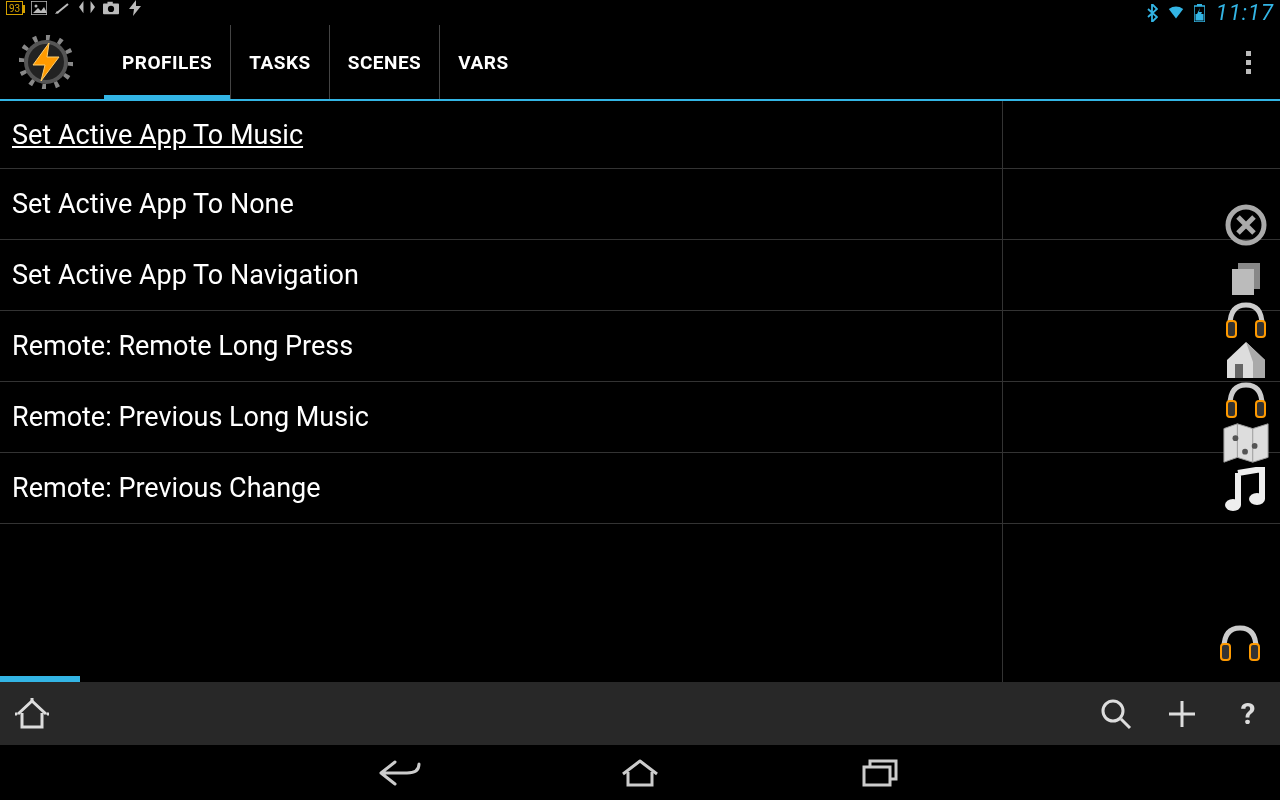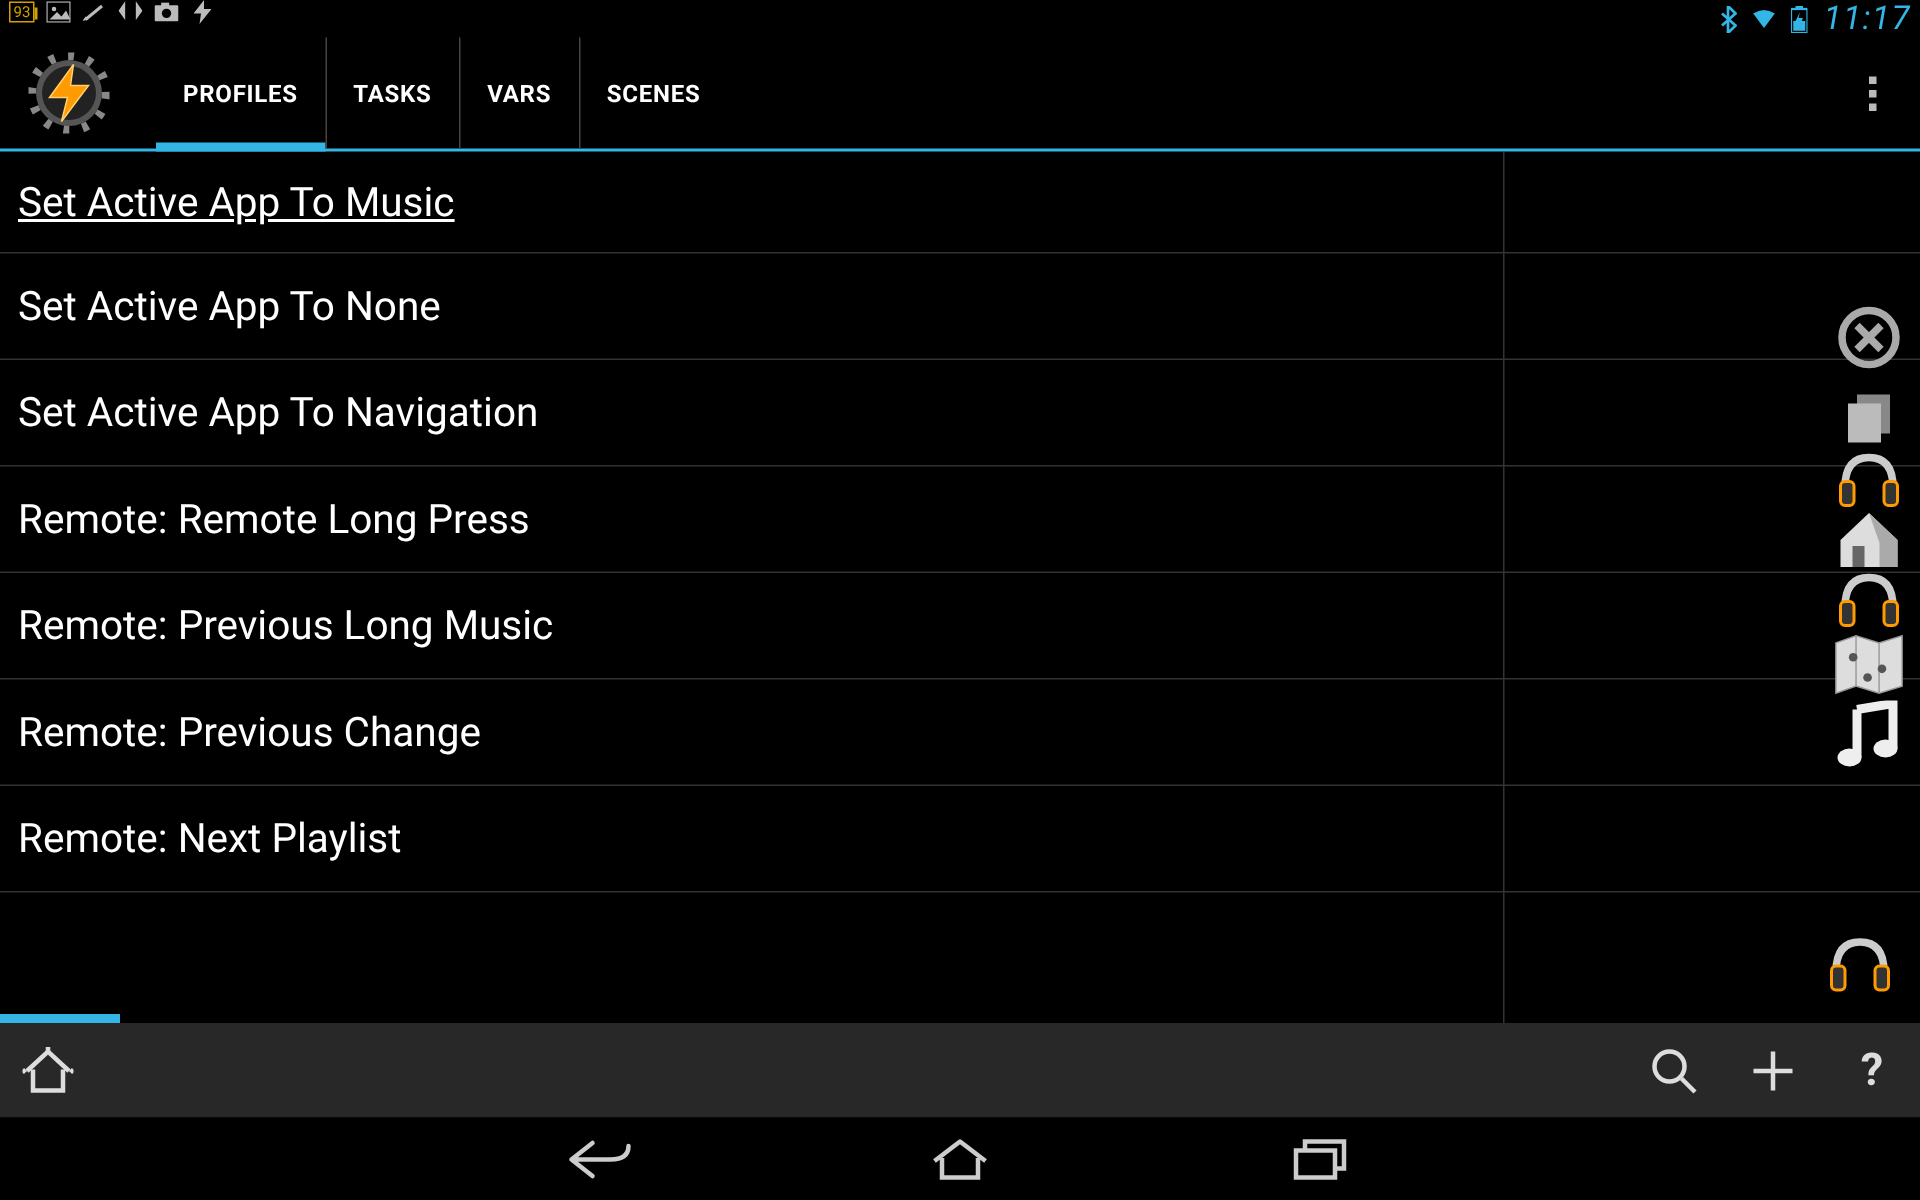--- a/index.html
+++ b/index.html
@@ -11,21 +11,21 @@
   .status-right { margin-left:auto; display:flex; align-items:center; gap:8px; color:#33b5e5; }
   .status-batt-num { border:1.5px solid #d4a000; color:#d4a000; font-size:10px; padding:0 2px; line-height:11px; height:14px; display:flex; align-items:center; position:relative; }
   .status-batt-num::after{content:"";position:absolute;right:-3px;top:3px;width:2px;height:8px;background:#d4a000;}
   .status-ico { width:16px; height:16px; display:flex; align-items:center; justify-content:center; }
   .clock { font-size:22px; letter-spacing:1px;font-style:italic; }
 
   
   .action-bar { height:76px; background:#000; display:flex; align-items:center; padding:0 12px 0 18px; border-bottom:2px solid #33b5e5; position:relative;}
   .app-logo { width:56px; height:56px; margin-right:30px; display:flex; align-items:center; justify-content:center;}
   .tabs { display:flex; gap:0; height:100%; align-items:stretch;}
-  .tab { display:flex; align-items:center; padding:0 18px; font-size:16px; font-weight:700; color:#fff; border-left:1px solid #444; position:relative; cursor:pointer; letter-spacing:.5px;}
+  .tab { display:flex; align-items:center; padding:0 18px; font-size:19px; font-weight:700; color:#fff; border-left:1px solid #444; position:relative; cursor:pointer; letter-spacing:.5px;}
   .tab:first-child{border-left:none;}
   .tab.active::after{ content:""; position:absolute; left:0; right:0; bottom:-2px; height:6px; background:#33b5e5;}
   .overflow { margin-left:auto; width:40px; height:40px; display:flex; flex-direction:column; align-items:center; justify-content:center; gap:4px; cursor:pointer;}
   .overflow span{ width:5px; height:5px; background:#bbb;}
 
   
   .list-wrap { position:relative; height:calc(800px - 25px - 76px - 63px - 55px); overflow:hidden; }
   .task-list { position:absolute; inset:0; overflow:hidden;}
   .task-row { height:71px; border-bottom:1px solid #333; display:flex; align-items:center; padding-left:12px; cursor:pointer;}
   .task-row.first{height:68px;text-decoration:underline;}
@@ -122,24 +122,24 @@
     </svg>
   </div>
   <div class="tabs">
     <div class="tab active">
         <span>PROFILES</span>
       </div>
     <div class="tab">
         <span>TASKS</span>
       </div>
     <div class="tab">
+        <span>SCENES</span>
+      </div>
+    <div class="tab">
         <span>VARS</span>
-      </div>
-    <div class="tab">
-        <span>SCENES</span>
       </div>
   </div>
   <div class="overflow">
     <span></span>
       <span></span>
       <span></span>
   </div>
 </div>
 
 <div class="list-wrap">
@@ -154,23 +154,20 @@
         <span class="task-title">Set Active App To Navigation</span>
       </div>
     <div class="task-row">
         <span class="task-title">Remote: Remote Long Press</span>
       </div>
     <div class="task-row">
         <span class="task-title">Remote: Previous Long Music</span>
       </div>
     <div class="task-row">
         <span class="task-title">Remote: Previous Change</span>
-      </div>
-    <div class="task-row">
-        <span class="task-title">Remote: Next Playlist</span>
       </div>
   </div>
   <div class="right-col"></div>
 
   <div class="side-icons">
     <div class="ic">
       <svg width="42" height="42" viewBox="0 0 42 42">
           <circle cx="21" cy="21" r="18" fill="none" stroke="#aaa" stroke-width="5"></circle>
           <path d="M13 13 L29 29 M29 13 L13 29" stroke="#aaa" stroke-width="5"></path>
         </svg>

